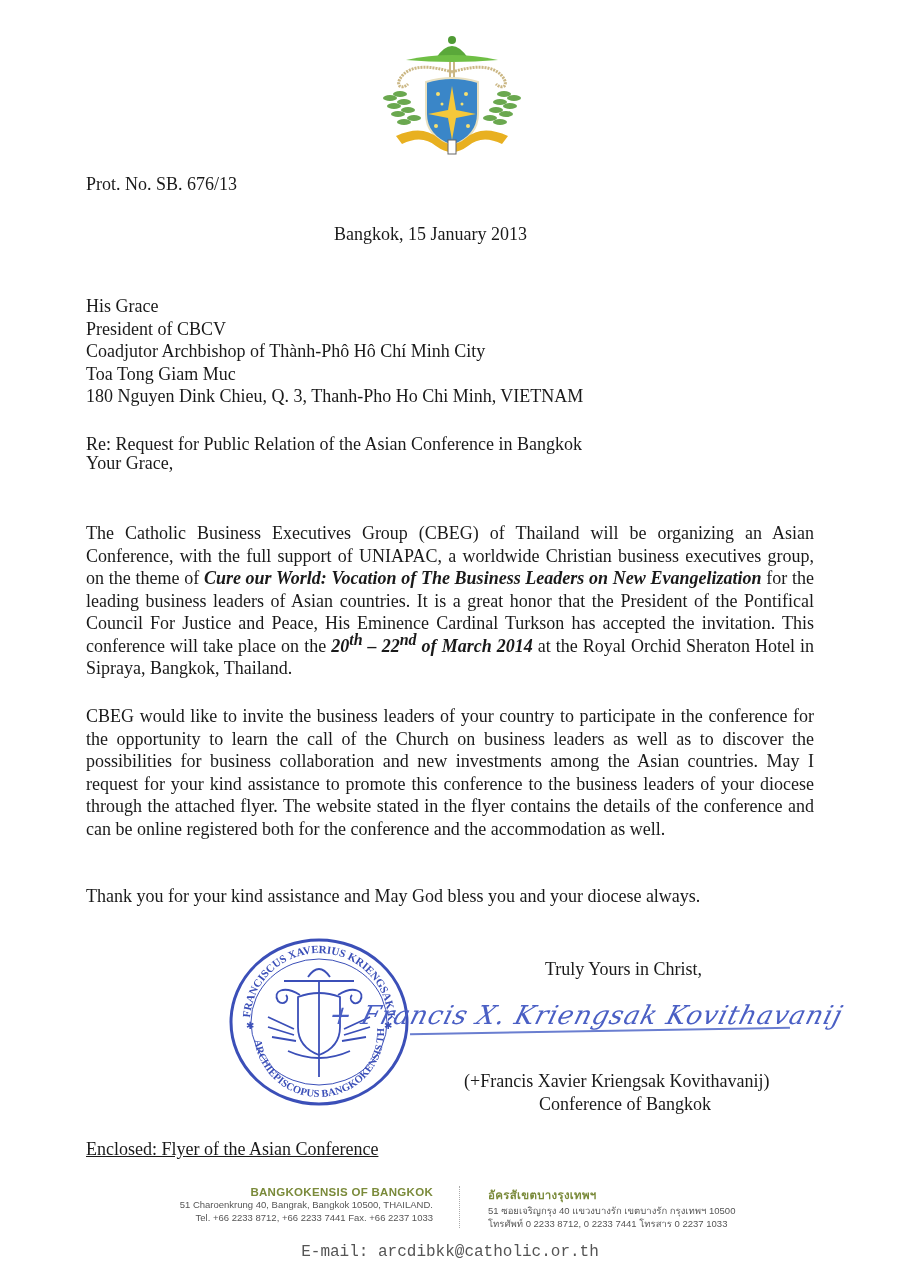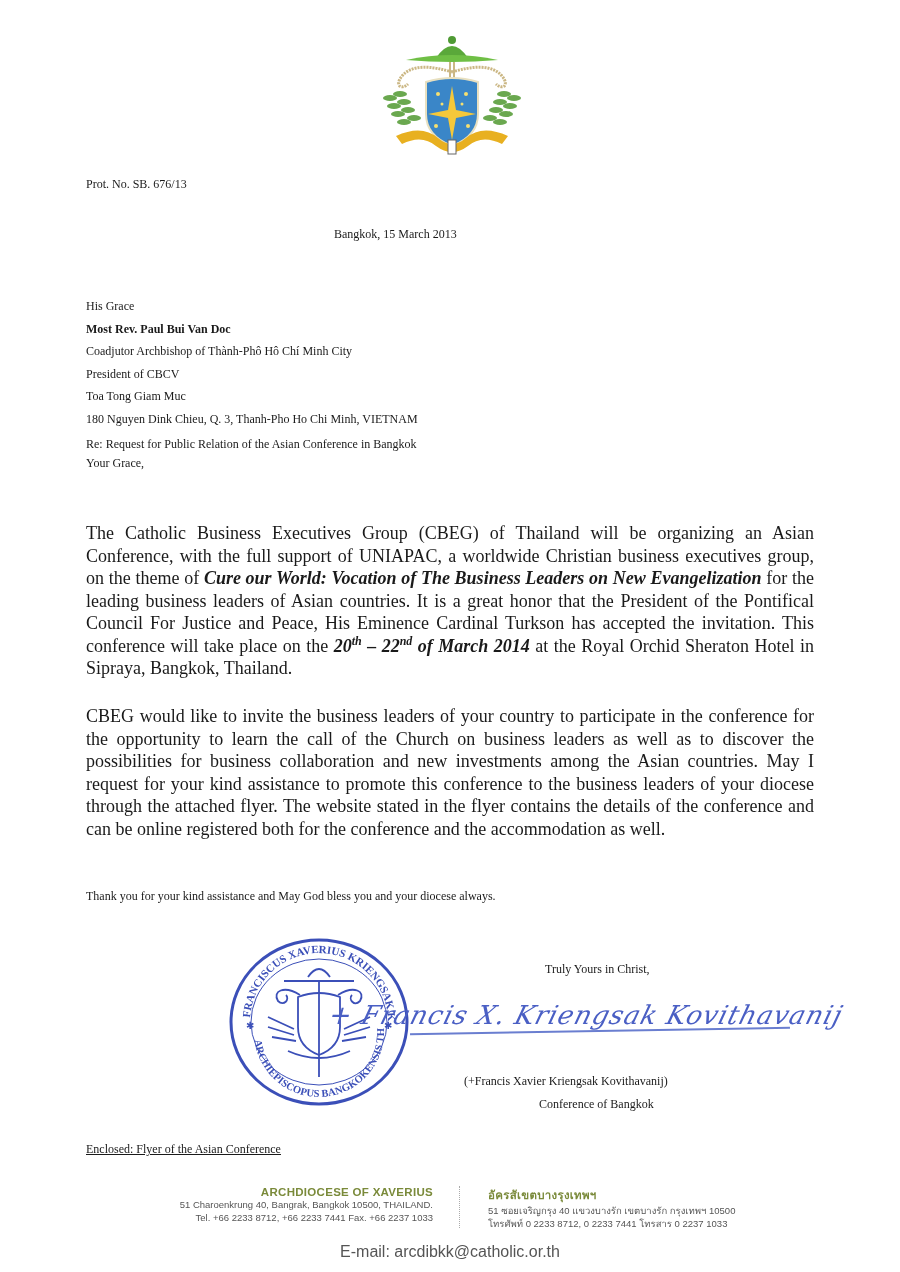--- a/index.html
+++ b/index.html
@@ -1,24 +1,24 @@
 <!DOCTYPE html>
 <html><head>
 <meta charset="utf-8">
 <style>
   html, body { margin: 0; padding: 0; background: #ffffff; }
   body { width: 900px; height: 1272px; position: relative; overflow: hidden;
          font-family: "Liberation Serif", "DejaVu Serif", serif; color: #1a1a1a; }
   .abs { position: absolute; }
-  .line { font-size: 12px; line-height: 22.5px; white-space: nowrap; }
+  .line { font-size: 18px; line-height: 22.5px; white-space: nowrap; }
   .bold { font-weight: bold; }
   .para { position: absolute; left: 86px; width: 728px; font-size: 18px; line-height: 22.5px;
           text-align: justify; }
   .bi { font-weight: bold; font-style: italic; }
-  sup { font-size: 12px; line-height: 0; vertical-align: 7px; }
+  sup { font-size: 16px; line-height: 0; vertical-align: 7px; }
   .footer { font-family: "Liberation Sans", "DejaVu Sans", sans-serif; color: #555; }
   .footer .head { color: #7a8a3a; font-weight: bold; font-size: 11.5px; letter-spacing: 0.3px; }
   .footer .small { font-size: 9.5px; line-height: 13px; }
   .divider { border-left: 1px dotted #aaa; }
   .signature { font-family: "DejaVu Serif", serif; font-style: italic; color: #4a5fc4;
                font-size: 26px; letter-spacing: 1px; transform: skewX(-15deg); }
 </style>
 </head>
 <body>
 
@@ -64,27 +64,26 @@
         <circle cx="70" cy="76" r="1.5"></circle>
         <circle cx="90" cy="76" r="1.5"></circle>
     </g>
 
     <path d="M24 108 Q50 96 66 110 Q80 122 94 110 Q110 96 136 108 L130 116 Q110 106 96 118 Q80 130 64 118 Q50 106 30 116 Z" fill="#e8b020"></path>
     <rect x="76" y="112" width="8" height="14" fill="#ffffff" stroke="#666" stroke-width="1"></rect>
   </svg>
 </div>
 
 <div class="abs line" style="left:86px; top:173px;">Prot. No. SB.   676/13</div>
-<div class="abs line" style="left:334px; top:223px;">Bangkok, 15 March 2013</div>
+<div class="abs line" style="left:334px; top:223px;">Bangkok, 15 January 2013</div>
 
 <div class="abs" style="left:86px; top:271px;margin-top:24px;">
   <div class="line">His Grace</div>
-  <div class="line bold">Most Rev. Paul Bui Van Doc</div>
+  <div class="line">President of CBCV</div>
   <div class="line">Coadjutor Archbishop of Thành-Phô Hô Chí Minh City</div>
-  <div class="line">President of CBCV</div>
   <div class="line">Toa Tong Giam Muc</div>
   <div class="line">180 Nguyen Dink Chieu, Q. 3, Thanh-Pho Ho Chi Minh, VIETNAM</div>
 </div>
 
 <div class="abs line" style="left:86px; top:433px;">Re: Request for Public Relation of the Asian Conference in Bangkok</div>
 <div class="abs line" style="left:86px; top:452px;">Your Grace,</div>
 
 <div class="para" style="top:522px;"><span>The Catholic Business Executives Group (CBEG) of Thailand will be organizing an Asian Conference, with the full support of UNIAPAC, a worldwide Christian business executives group, on the theme of </span><span class="bi">Cure our World: Vocation of The Business Leaders on New Evangelization</span><span> for the leading business leaders of Asian countries.  It is a great honor that the President of the Pontifical Council For Justice and Peace, His Eminence Cardinal Turkson has accepted the invitation.  This conference will take place on the </span><span class="bi"><span>20</span><sup>th</sup><span> – 22</span><sup>nd</sup><span> of March 2014</span></span><span> at the Royal Orchid Sheraton Hotel in Sipraya, Bangkok, Thailand.</span></div>
 
 <div class="para" style="top:705px;">CBEG would like to invite the business leaders of your country to participate in the conference for the opportunity to learn the call of the Church on business leaders as well as to discover the possibilities for business collaboration and new investments among the Asian countries.  May I request for your kind assistance to promote this conference to the business leaders of your diocese through the attached flyer.  The website stated in the flyer contains the details of the conference and can be online registered both for the conference and the accommodation as well.</div>
@@ -123,23 +122,23 @@
 
 <div class="abs line" style="left:545px; top:958px;">Truly Yours in Christ,</div>
 <div class="abs signature" style="left:330px; top:1000px;">+ Francis X. Kriengsak Kovithavanij</div>
 <div class="abs" style="left:410px; top:1030px; width:380px; height:2px; background:#6a7ed0; transform:rotate(-1deg);"></div>
 <div class="abs line" style="left:464px; top:1070px;">(+Francis Xavier Kriengsak Kovithavanij)</div>
 <div class="abs line" style="left:539px; top:1093px;">Conference of Bangkok</div>
 
 <div class="abs line" style="left:86px; top:1138px;text-decoration:underline;">Enclosed:  Flyer of the Asian Conference</div>
 
 <div class="abs footer" style="left:160px; top:1186px; width:273px; text-align:right;">
-  <div class="head">ARCHDIOCESE OF XAVERIUS</div>
+  <div class="head">BANGKOKENSIS OF BANGKOK</div>
   <div class="small">51 Charoenkrung 40, Bangrak, Bangkok 10500, THAILAND.</div>
   <div class="small">Tel. +66 2233 8712, +66 2233 7441 Fax. +66 2237 1033</div>
 </div>
 <div class="abs divider" style="left:459px; top:1186px; height:42px;"></div>
 <div class="abs footer" style="left:488px; top:1186px; width:280px;">
   <div class="head">อัครสัเขตบางรุงเทพฯ</div>
   <div class="small">51 ซอยเจริญกรุง 40 แขวงบางรัก เขตบางรัก กรุงเทพฯ 10500</div>
   <div class="small">โทรศัพท์ 0 2233 8712, 0 2233 7441   โทรสาร 0 2237 1033</div>
 </div>
-<div class="abs footer small" style="left:0; width:900px; top:1243px; text-align:center;">E-mail: arcdibkk@catholic.or.th</div>
+<div class="abs footer small" style="left:0; width:900px; top:1243px; text-align:center;font-family:Liberation Mono, monospace;">E-mail: arcdibkk@catholic.or.th</div>
 
 </body></html>

